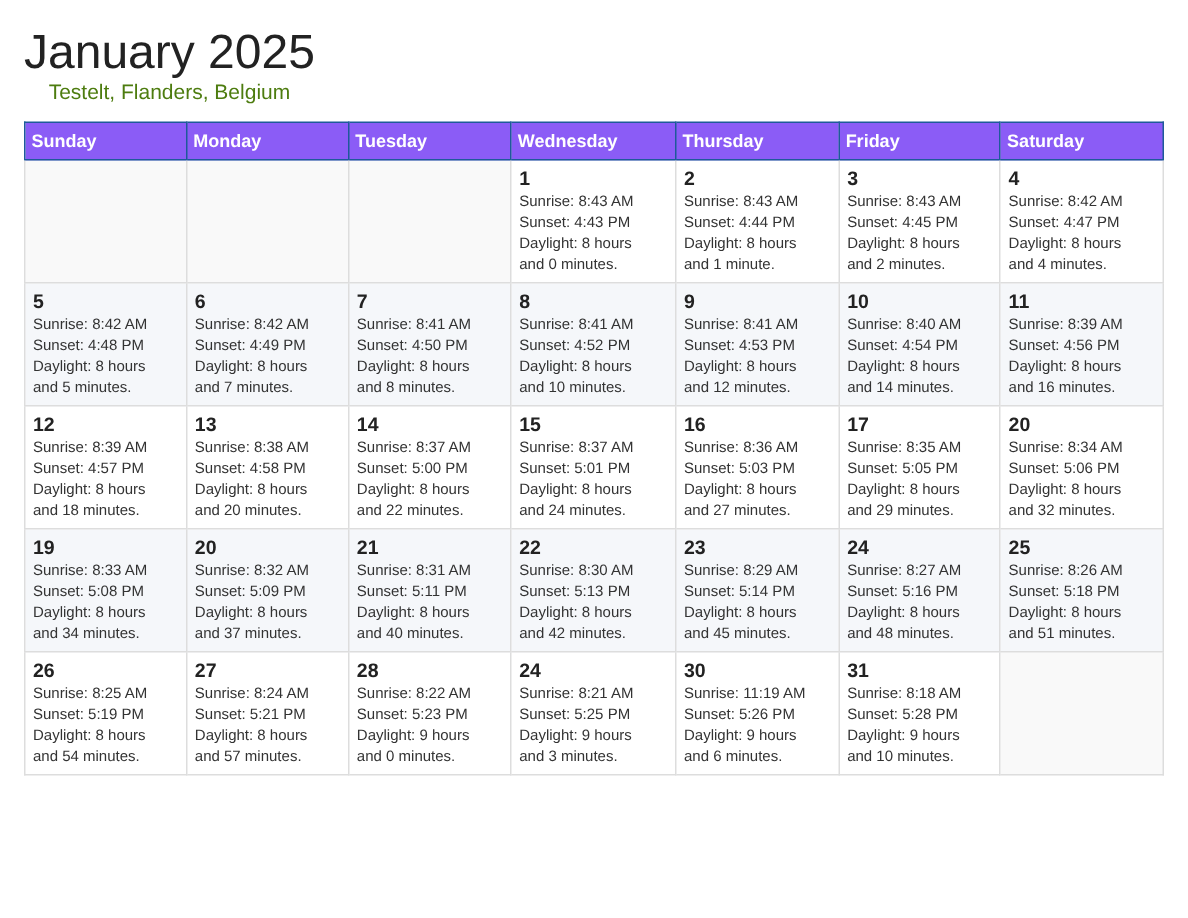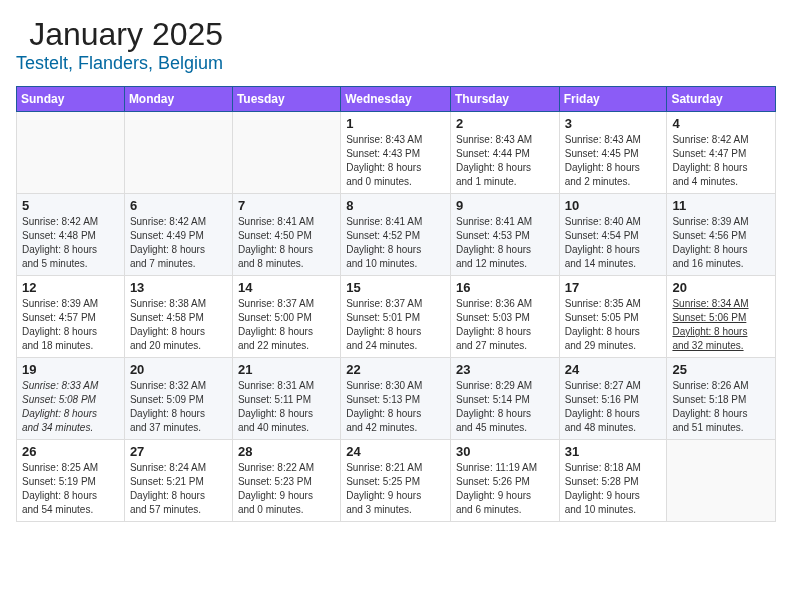--- a/index.html
+++ b/index.html
@@ -34,22 +34,22 @@
     }
     .title-block {
       text-align: right;
     }
     .month-title {
       font-size: 32px;
       font-weight: normal;
       color: #222;
     }
     .location {
-      font-size: 18px;
-      color: #0369a1;
+      font-size: 14px;
+      color: #4d7c0f;
       text-align: center;
     }
     .calendar {
       width: 100%;
       border-collapse: collapse;
       border: 1px solid #ccc;
     }
     .calendar th {
       background: #8b5cf6;
       color: #fff;
@@ -235,30 +235,30 @@
         </td>
         <td>
           <span class="day-number">17</span>
           <div class="day-info" style="white-space: pre-line;">Sunrise: 8:35 AM
 Sunset: 5:05 PM
 Daylight: 8 hours
 and 29 minutes.</div>
         </td>
         <td>
           <span class="day-number">20</span>
-          <div class="day-info" style="white-space: pre-line; text-decoration: underline;">Sunrise: 8:34 AM
+          <div class="day-info" style="white-space: pre-line;">Sunrise: 8:34 AM
 Sunset: 5:06 PM
 Daylight: 8 hours
 and 32 minutes.</div>
         </td>
       </tr>
       <tr>
         <td>
           <span class="day-number">19</span>
-          <div class="day-info" style="white-space: pre-line; font-style: italic;">Sunrise: 8:33 AM
+          <div class="day-info" style="white-space: pre-line;">Sunrise: 8:33 AM
 Sunset: 5:08 PM
 Daylight: 8 hours
 and 34 minutes.</div>
         </td>
         <td>
           <span class="day-number">20</span>
           <div class="day-info" style="white-space: pre-line;">Sunrise: 8:32 AM
 Sunset: 5:09 PM
 Daylight: 8 hours
 and 37 minutes.</div>

